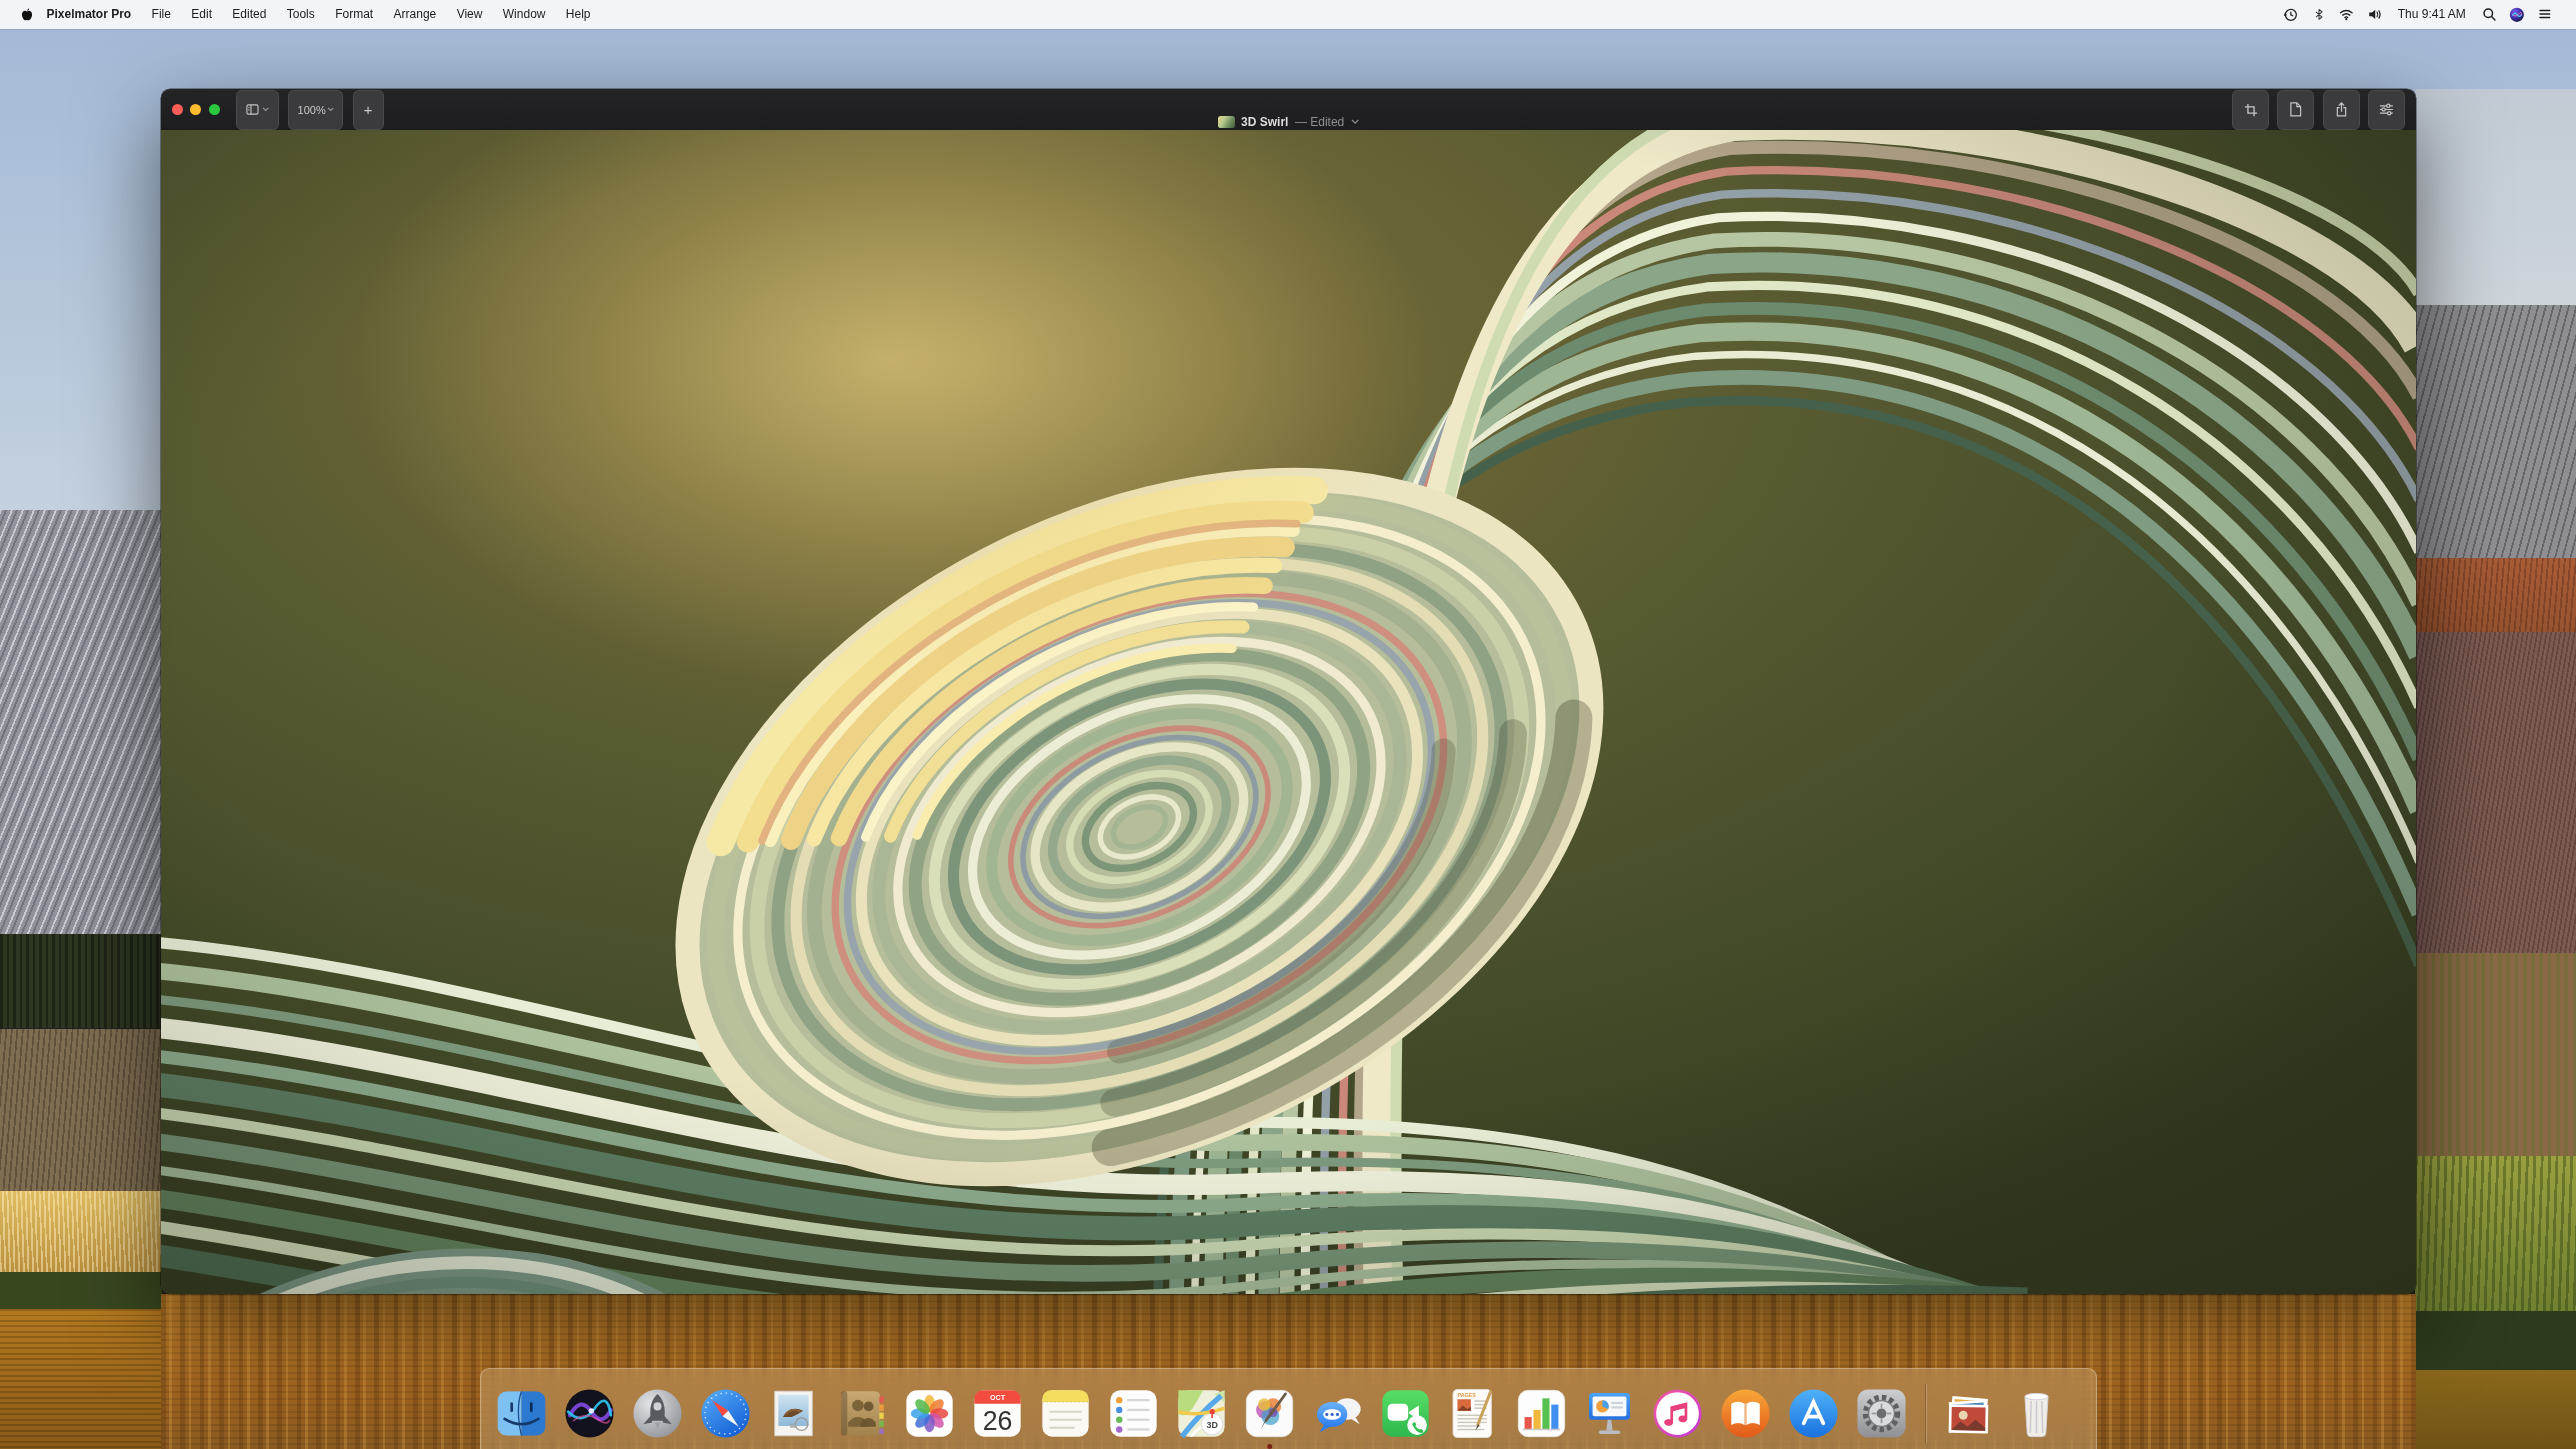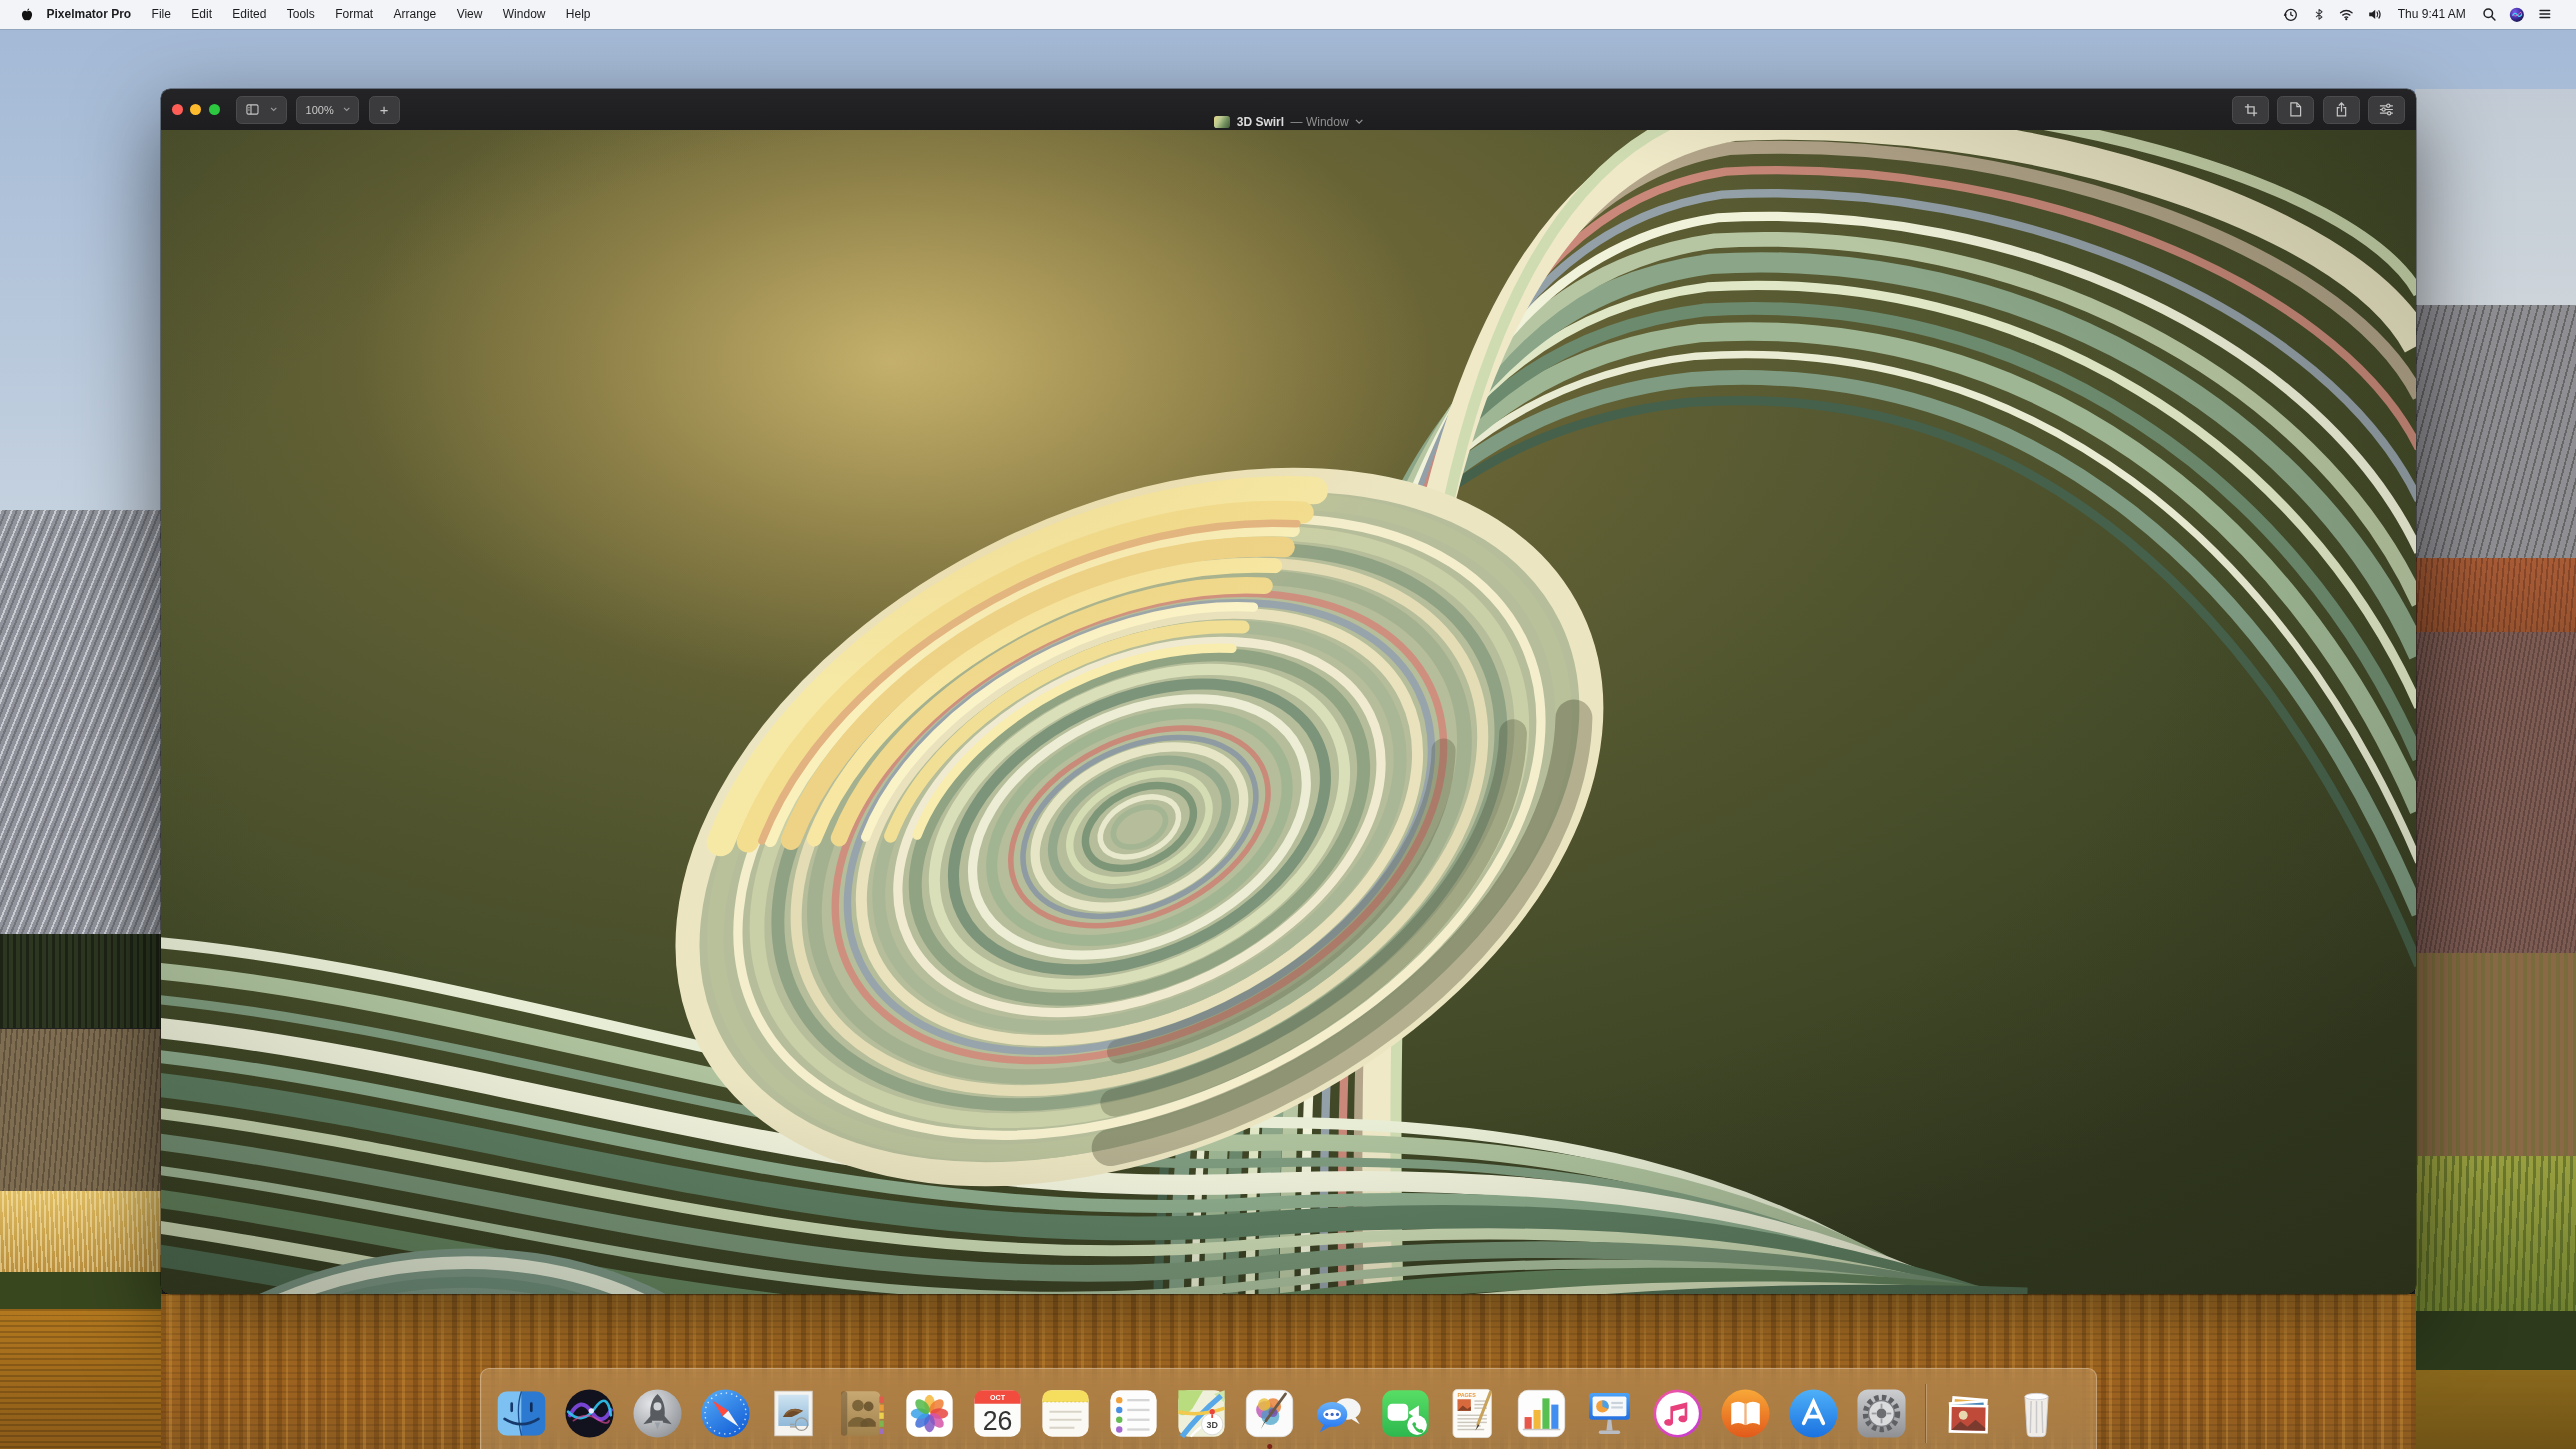--- a/index.html
+++ b/index.html
@@ -58,22 +58,22 @@
 
   
   .window { position:absolute; left:161px; top:89px; width:2255px; height:1205px; z-index:20;
             border-radius:9.2px; overflow:hidden;
             box-shadow:0 28px 83px rgba(0,0,0,.55), 0 0 0 0.5px rgba(0,0,0,.65); }
   .titlebar { position:relative; height:41px; background:linear-gradient(180deg,#242426,#1d1d1f);
               display:flex; align-items:center; }
   .lights { display:flex; gap:7.4px; margin-left:11px; }
   .light { width:11px; height:11px; border-radius:50%; }
   .light.r { background:#ff5e57; } .light.y { background:#febb2e; } .light.g { background:#2bc840; }
-  .tb-btn { height:28px; background:#3b3b3d; border:0.5px solid #4b4b4d; border-radius:5.5px;
-            display:flex; align-items:center; justify-content:center; gap:9px;
+  .tb-btn { height:40px; background:#3b3b3d; border:0.5px solid #4b4b4d; border-radius:5.5px;
+            display:flex; align-items:center; justify-content:center; gap:1px;
             color:#c9c9c9; font-size:11px; padding:0 8.3px; }
   .tb-group-left { display:flex; gap:9.2px; margin-left:16.6px; }
   .tb-group-right { display:flex; gap:8.3px; margin-left:auto; margin-right:11px; }
   .win-title { position:absolute; left:0; right:0; top:16px; height:34px; display:flex;
                align-items:center; justify-content:center; gap:6.5px; pointer-events:none; }
   .proxy-thumb { width:16.6px; height:12px; border-radius:2.8px;
                  background:linear-gradient(120deg,#e8d88a 0%,#b9c890 35%,#73905e 65%,#41583a 100%); }
   .doc-title { color:#dcdcdc; font-size:12px; font-weight:bold; }
   .doc-status { color:#8f8f8f; font-size:12px; }
   .canvas-wrap { position:relative; width:2255px; height:1165px; background:#44482a; }
@@ -265,21 +265,21 @@
               <path d="M1 1 L4.5 4.5 L8 1"></path>
             </svg>
         </span>
         <span class="tb-btn" style="min-width:31px; font-size:14.8px;">
           <span>+</span>
         </span>
       </div>
       <div class="win-title">
         <span class="proxy-thumb"></span>
         <span class="doc-title">3D Swirl</span>
-        <span class="doc-status">— Window</span>
+        <span class="doc-status">— Edited</span>
         <svg width="8.3" height="5.5" viewBox="0 0 9 6" fill="none" stroke="#8f8f8f" stroke-width="1.4">
             <path d="M1 1 L4.5 4.5 L8 1"></path>
           </svg>
       </div>
       <div class="tb-group-right">
         <span class="tb-btn" style="width:37px;">
           <svg width="14" height="14" viewBox="0 0 16 16" fill="none" stroke="#c6c6c6" stroke-width="1.5">
             <path d="M4.5 1 V11.5 H15"></path>
               <path d="M1 4.5 H11.5 V15"></path>
           </svg>

